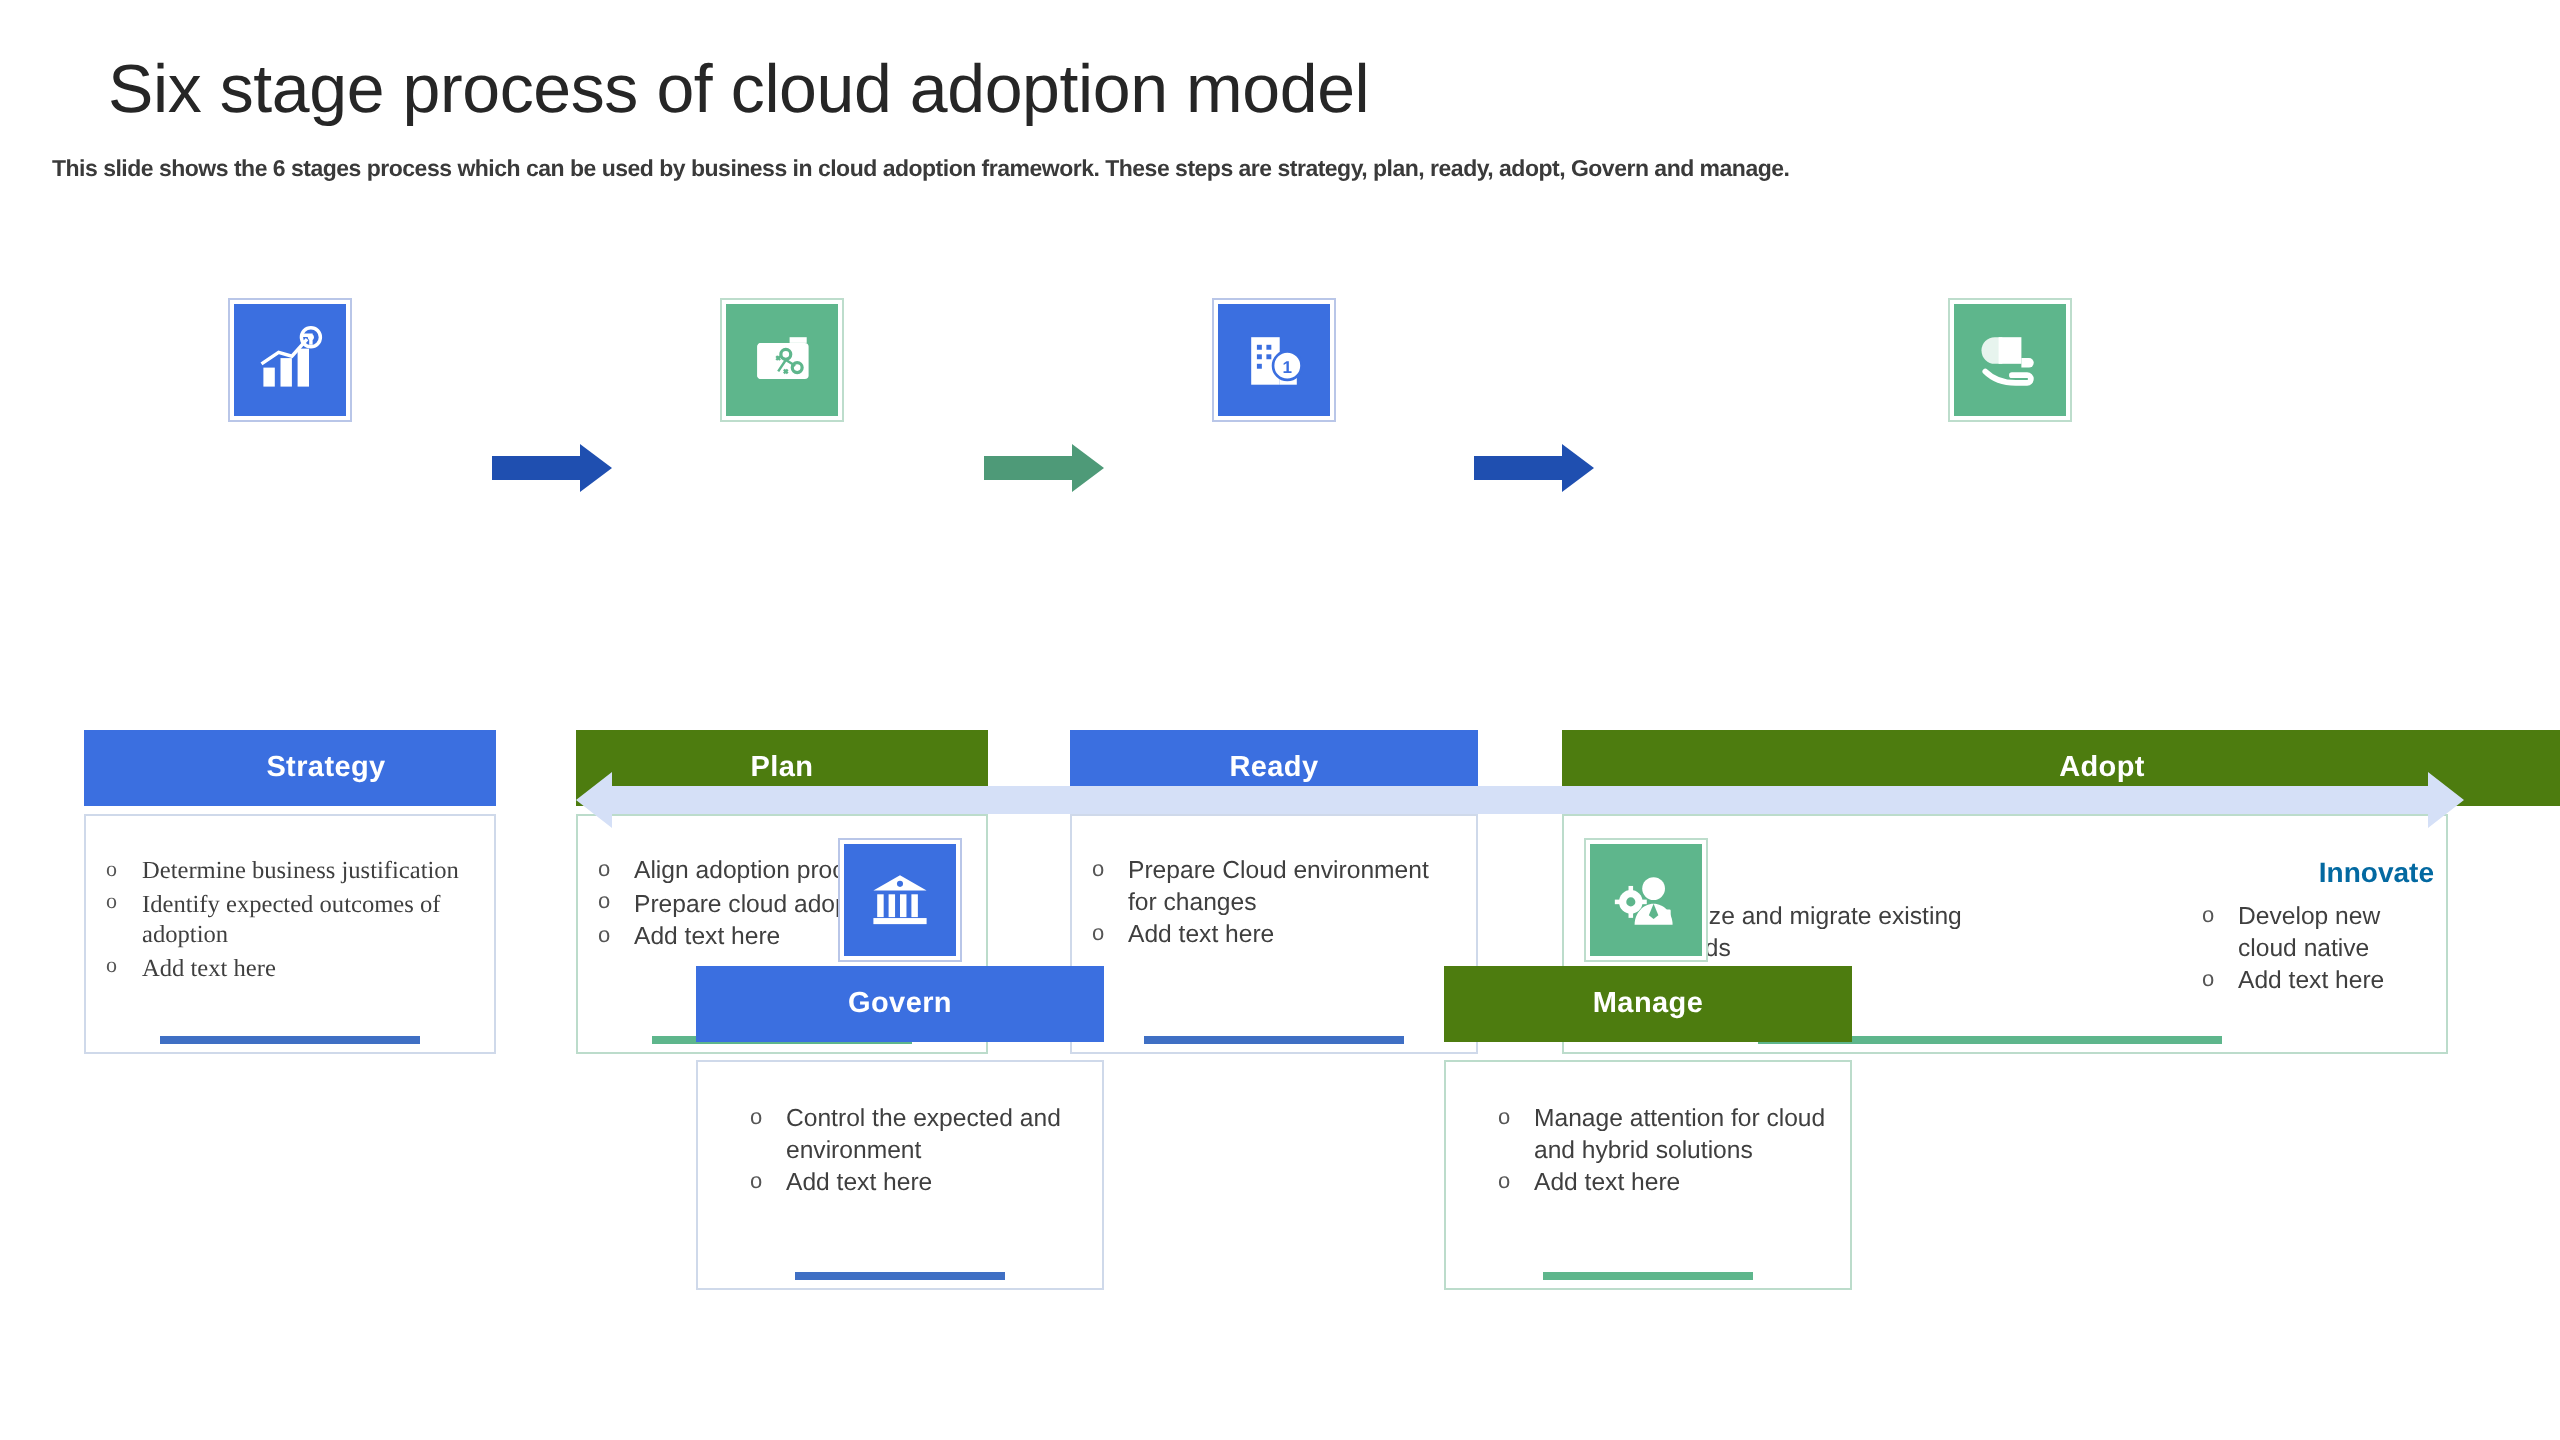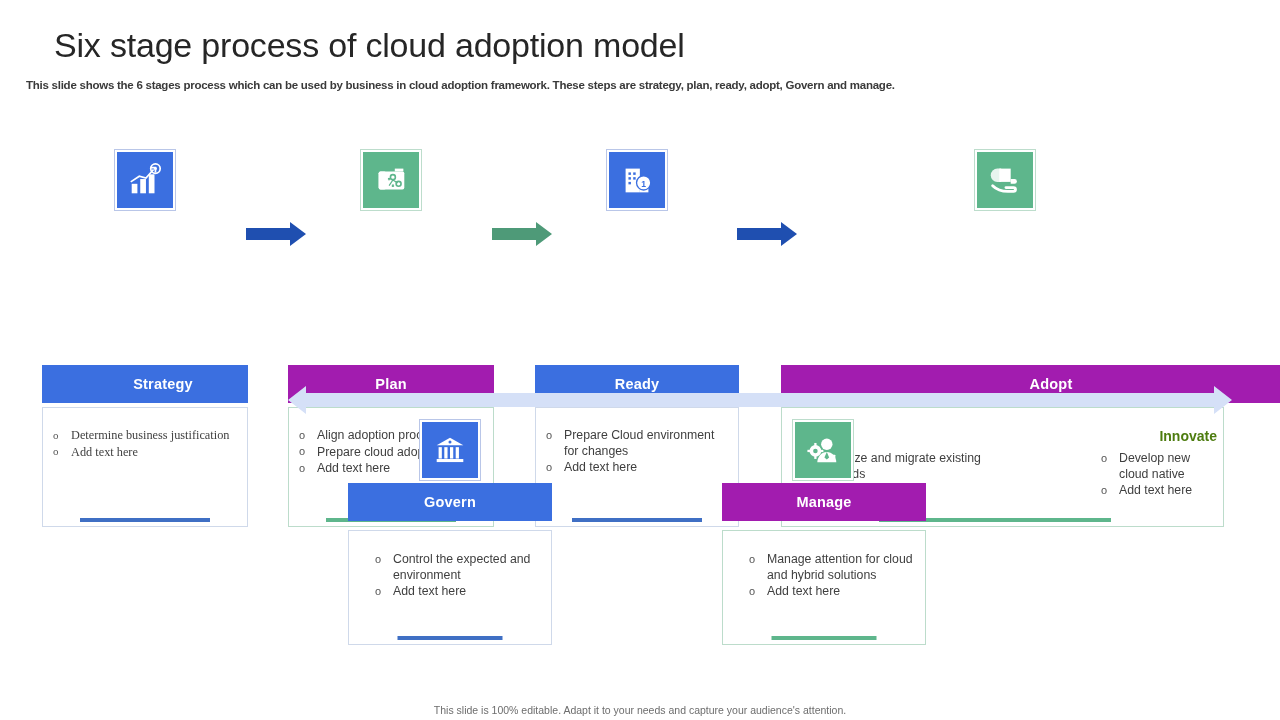--- a/index.html
+++ b/index.html
@@ -39,21 +39,21 @@
   .icon-tile svg { width: 38px; height: 38px; display:block; }
 
   .bar {
     position: absolute;
     height: 38px;
     display: flex; align-items: center; justify-content: center;
     color: #ffffff; font-size: 14.5px; font-weight: 700;
     letter-spacing: 0.2px;
   }
   .bar.blue  { background: #3B6FE0; }
-  .bar.green { background: #a21caf; }
+  .bar.green { background: #4d7c0f; }
 
   .panel {
     position: absolute;
     background: #ffffff;
     border: 1px solid #cfd9ea;
     overflow: hidden;
   }
   .panel.greenb { border-color: #bcdccb; }
 
   .accent {
@@ -70,21 +70,21 @@
     padding-left: 22px;
     font-size: 12.3px; color: #3f3f3f; line-height: 15.6px;
     margin-bottom: 1px;
   }
   ul.bullets li::before {
     content: "o";
     position: absolute; left: 4px; top: -0.5px;
     font-size: 11px; color: #555;
   }
   .sub-head {
-    font-size: 14px; font-weight: 700; color: #4d7c0f;
+    font-size: 14px; font-weight: 700; color: #0369a1;
     margin-bottom: 7px;
   }
 
   
   .chev { position: absolute; z-index: 6; }
   .chev svg { display:block; }
 
   
   .band { position: absolute; left: 288px; top: 385px; width: 944px; height: 30px; }
   .band svg { display: block; }
@@ -114,20 +114,21 @@
         <circle cx="31" cy="8" r="5" fill="none" stroke="#fff" stroke-width="1.8"></circle>
         <circle cx="31" cy="8" r="1.6"></circle>
       </svg>
     </div>
     <div class="bar blue" style="left:0; top:215px; width:206px;padding-left:36px;">
       <span>Strategy</span>
     </div>
     <div class="panel" style="left:0; top:257px; width:206px; height:120px;font-family:Liberation Serif, serif;">
       <ul class="bullets" style="margin:20px 9px 0 6px;">
         <li>Determine business justification</li>
+        <li>Identify expected outcomes of adoption</li>
         <li>Add text here</li>
       </ul>
       <div class="accent blue"></div>
     </div>
   </div>
 
   <div class="chev" style="left:246px; top:222px;">
     <svg width="60" height="24" viewBox="0 0 60 24">
       <path d="M0 6 H44 V0 L60 12 L44 24 V18 H0 Z" fill="#1F4FB0"></path>
     </svg>
@@ -282,15 +283,14 @@
     </div>
     <div class="panel greenb" style="left:0; top:110px; width:204px; height:115px;">
       <ul class="bullets" style="margin:21px 6px 0 22px;">
         <li>Manage  attention for cloud and hybrid solutions</li>
         <li>Add text here</li>
       </ul>
       <div class="accent green" style="width:105px;"></div>
     </div>
   </div>
 
-  <div class="footer">This slide is 100% editable. Adapt it to your needs and capture your audience's attention.</div>
 
 </div>
 
 </body></html>

